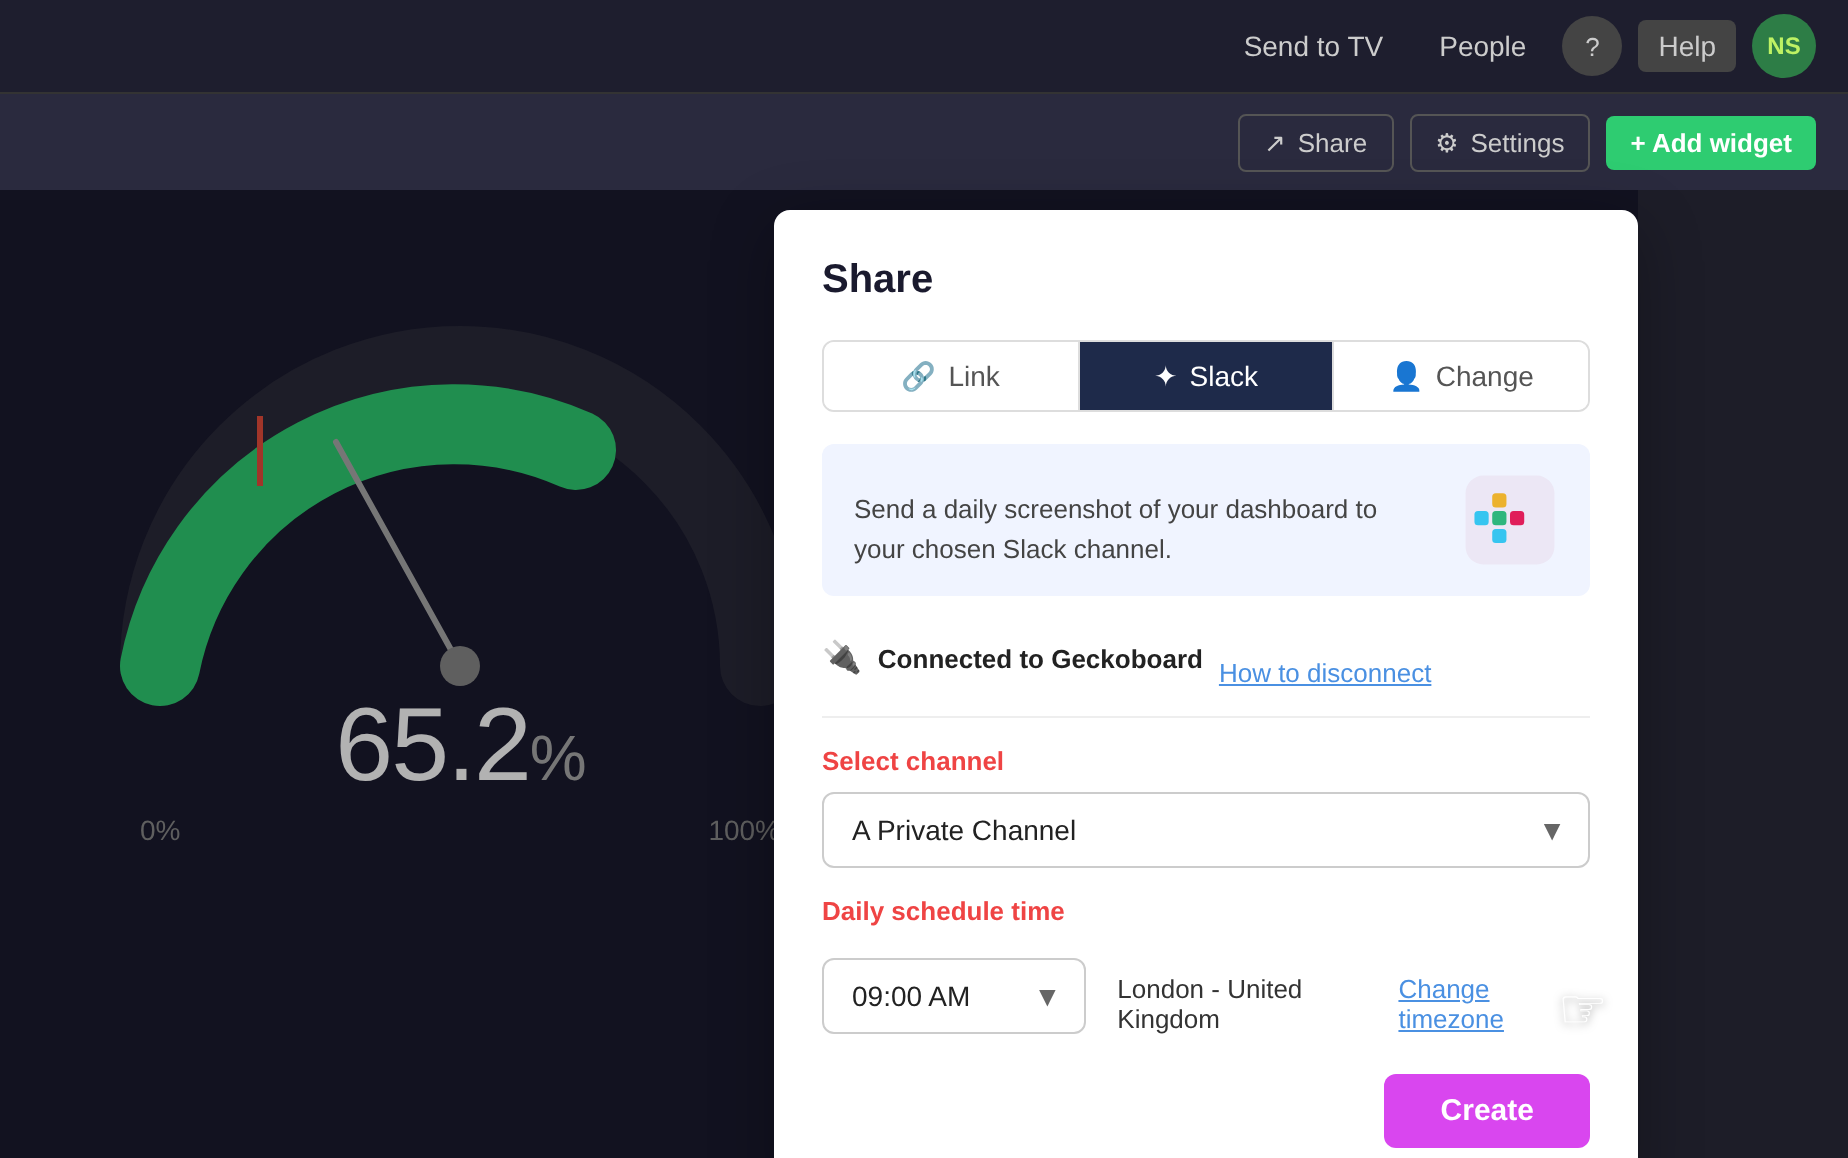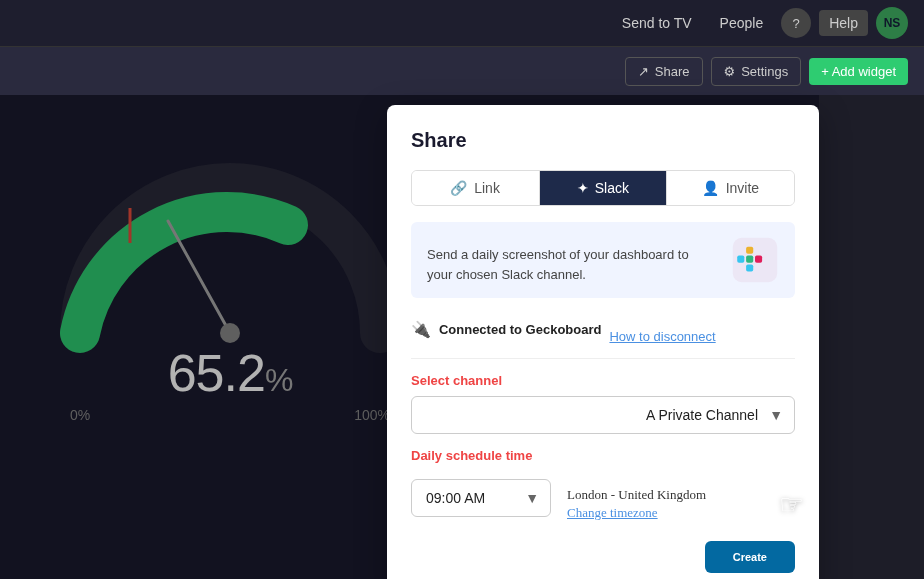--- a/index.html
+++ b/index.html
@@ -52,21 +52,21 @@
       border-radius: 4px;
       padding: 5px 10px;
       font-size: 14px;
       cursor: pointer;
     }
     .nav-avatar {
       width: 32px;
       height: 32px;
       border-radius: 50%;
       background: #2d7d46;
-      color: #0f172a;
+      color: #bef264;
       display: flex;
       align-items: center;
       justify-content: center;
       font-size: 12px;
       font-weight: bold;
       cursor: pointer;
     }
 
     
     .sub-nav {
@@ -95,21 +95,21 @@
       display: flex;
       align-items: center;
       gap: 6px;
       background: #2ecc71;
       color: #fff;
       border: none;
       border-radius: 4px;
       padding: 6px 12px;
       font-size: 13px;
       cursor: pointer;
-      font-weight: 400;
+      font-weight: 700;
       justify-content: flex-end;
     }
 
     
     .gauge-container {
       position: absolute;
       top: 108px;
       left: 20px;
       width: 420px;
       height: 350px;
@@ -268,21 +268,20 @@
     .select-field {
       width: 100%;
       padding: 10px 36px 10px 14px;
       border: 1px solid #ccc;
       border-radius: 6px;
       font-size: 14px;
       color: #222;
       background: #fff;
       appearance: none;
       cursor: pointer;
-      text-align: right;
     }
     .select-arrow {
       position: absolute;
       right: 12px;
       top: 50%;
       transform: translateY(-50%);
       color: #666;
       pointer-events: none;
       font-size: 14px;
     }
@@ -304,49 +303,48 @@
       border: 1px solid #ccc;
       border-radius: 6px;
       font-size: 14px;
       color: #222;
       background: #fff;
       appearance: none;
       cursor: pointer;
     }
     .timezone-info {
       display: flex;
-      flex-direction: column;
+      flex-direction: row;
       gap: 2px;
       padding-top: 8px;
-      font-family: Liberation Serif, serif;
     }
     .timezone-name {
       font-size: 13px;
       color: #333;
     }
     .timezone-link {
       font-size: 13px;
       color: #4a90e2;
       text-decoration: underline;
       cursor: pointer;
     }
 
     
     .create-btn-row {
       display: flex;
       justify-content: flex-end;
       margin-top: 20px;
     }
     .create-btn {
-      background: #0369a1;
+      background: #d946ef;
       color: #fff;
       border: none;
       border-radius: 6px;
       padding: 10px 28px;
-      font-size: 11px;
+      font-size: 15px;
       font-weight: 600;
       cursor: pointer;
     }
 
     
     .cursor-hand {
       position: absolute;
       bottom: 58px;
       right: 120px;
       font-size: 28px;
@@ -416,21 +414,21 @@
       <button class="tab-btn">
         <span>🔗</span>
         <span>Link</span>
       </button>
       <button class="tab-btn active">
         <span>✦</span>
         <span>Slack</span>
       </button>
       <button class="tab-btn">
         <span>👤</span>
-        <span>Invite</span>
+        <span>Change</span>
       </button>
     </div>
 
     <div class="info-box">
       <p class="info-text">Send a daily screenshot of your dashboard to your chosen Slack channel.</p>
 
       <svg class="slack-logo" viewBox="0 0 54 54">
         <rect x="2" y="2" width="50" height="50" rx="10" fill="#ECE7F5"></rect>
         <g transform="translate(7,7)">
 

